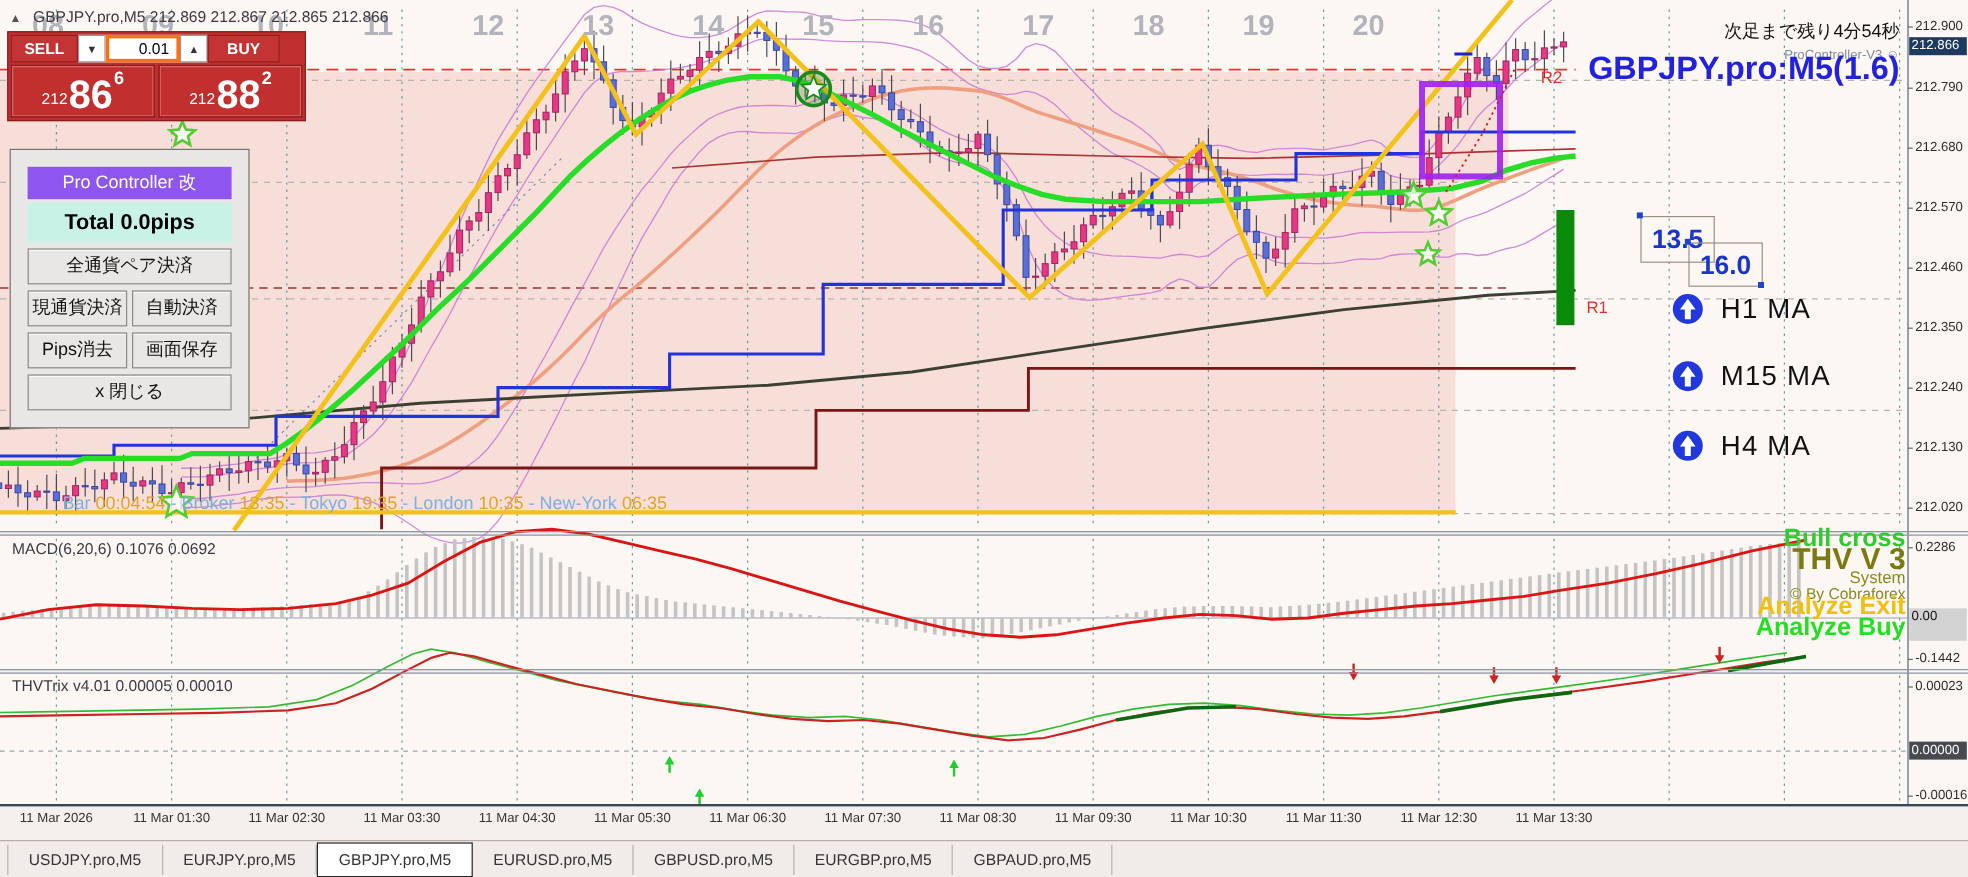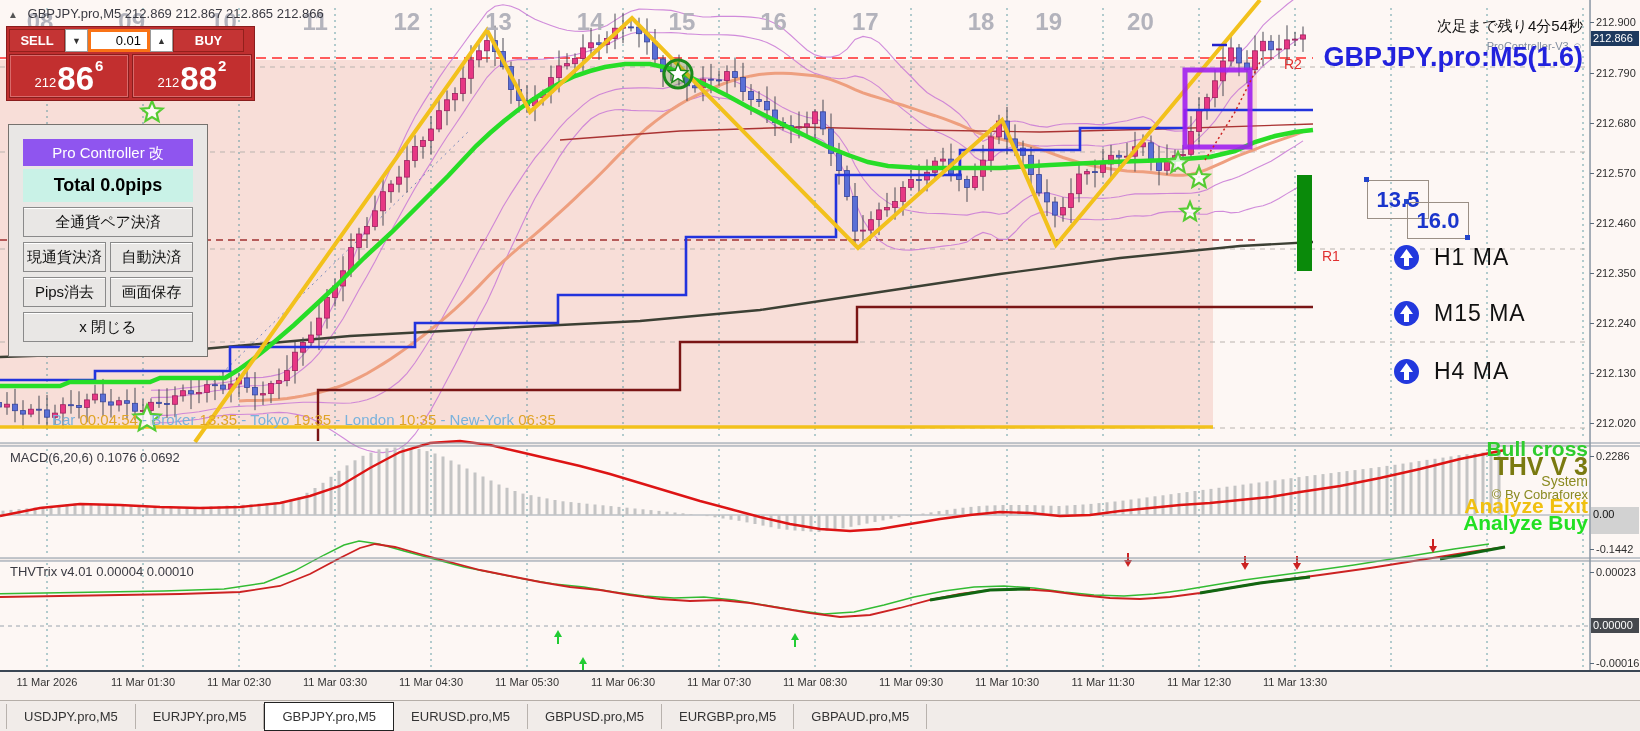--- a/index.html
+++ b/index.html
@@ -694,41 +694,41 @@
       <div class="hourlabel" style="left: 40px;">08</div>
       <div class="hourlabel" style="left: 131.7px;">09</div>
       <div class="hourlabel" style="left: 223.4px;">10</div>
       <div class="hourlabel" style="left: 315.1px;">11</div>
       <div class="hourlabel" style="left: 406.8px;">12</div>
       <div class="hourlabel" style="left: 498.5px;">13</div>
       <div class="hourlabel" style="left: 590.2px;">14</div>
       <div class="hourlabel" style="left: 681.9px;">15</div>
       <div class="hourlabel" style="left: 773.6px;">16</div>
       <div class="hourlabel" style="left: 865.3px;">17</div>
-      <div class="hourlabel" style="left: 957px; margin-left: 24px;">18</div>
+      <div class="hourlabel" style="left: 957px;">18</div>
       <div class="hourlabel" style="left: 1048.7px;">19</div>
       <div class="hourlabel" style="left: 1140.4px;">20</div>
     </div>
 
   <div id="quote-bar">
     <span class="tri">▲</span>
     <span>GBPJPY.pro,M5</span>
     <span>212.869</span>
     <span>212.867</span>
     <span>212.865</span>
     <span>212.866</span>
   </div>
 
   <div id="trade-widget">
     <div id="tw-row1">
       <div class="tw-btn" style="width:56px">SELL</div>
       <div class="tw-arrow">▼</div>
       <input id="tw-volume" value="0.01" style="">
       <div class="tw-arrow">▲</div>
-      <div class="tw-btn" style="width:71px">BUY</div>
+      <div class="tw-btn" style="width:60px">BUY</div>
     </div>
     <div id="tw-row2">
       <div class="price-box">
         <span class="pfx">212</span>
         <span class="big">86</span>
         <span class="sup">6</span>
       </div>
       <div class="price-box">
         <span class="pfx">212</span>
         <span class="big">88</span>
@@ -784,21 +784,21 @@
   <circle cx="13.5" cy="13.5" r="12.5" fill="#2238dd"></circle>
   <path d="M13.5 5 L20 14 L16 14 L16 22 L11 22 L11 14 L7 14 Z" fill="#fff"></path>
         </svg>
         <span class="ma-label">H4 MA</span>
       </div>
     </div>
 
   <div id="session-line"><span class="sl">Bar </span><span class="sv">00:04:54</span><span class="sl"> - </span><span class="sl">Broker </span><span class="sv">13:35</span><span class="sl"> - </span><span class="sl">Tokyo </span><span class="sv">19:35</span><span class="sl"> - </span><span class="sl">London </span><span class="sv">10:35</span><span class="sl"> - </span><span class="sl">New-York </span><span class="sv">06:35</span></div>
 
   <div class="panel-label" style="top:450px;">MACD(6,20,6) 0.1076 0.0692</div>
-  <div class="panel-label" style="top:564px;">THVTrix v4.01 0.00004 0.00010</div>
+  <div class="panel-label" style="top:564px;">THVTrix v4.01 0.00005 0.00010</div>
 
   <div class="brand" style="top:437px;font-size:21px;color:#2ecc2e;">Bull cross</div>
   <div class="brand" style="top:452px;font-size:25px;color:#7a7a10;">THV V 3</div>
   <div class="brand" style="top:473px;font-size:14px;color:#8a8a20;font-weight:normal;">System</div>
   <div class="brand" style="top:487px;font-size:13px;color:#8a8a20;font-weight:normal;">© By Cobraforex</div>
   <div class="brand" style="top:494px;font-size:21px;color:#f0c010;">Analyze Exit</div>
   <div class="brand" style="top:511px;font-size:21px;color:#22e022;">Analyze Buy</div>
 
   <div id="scale-labels">
       <div class="tickmark" style="top: 22px;"></div>

